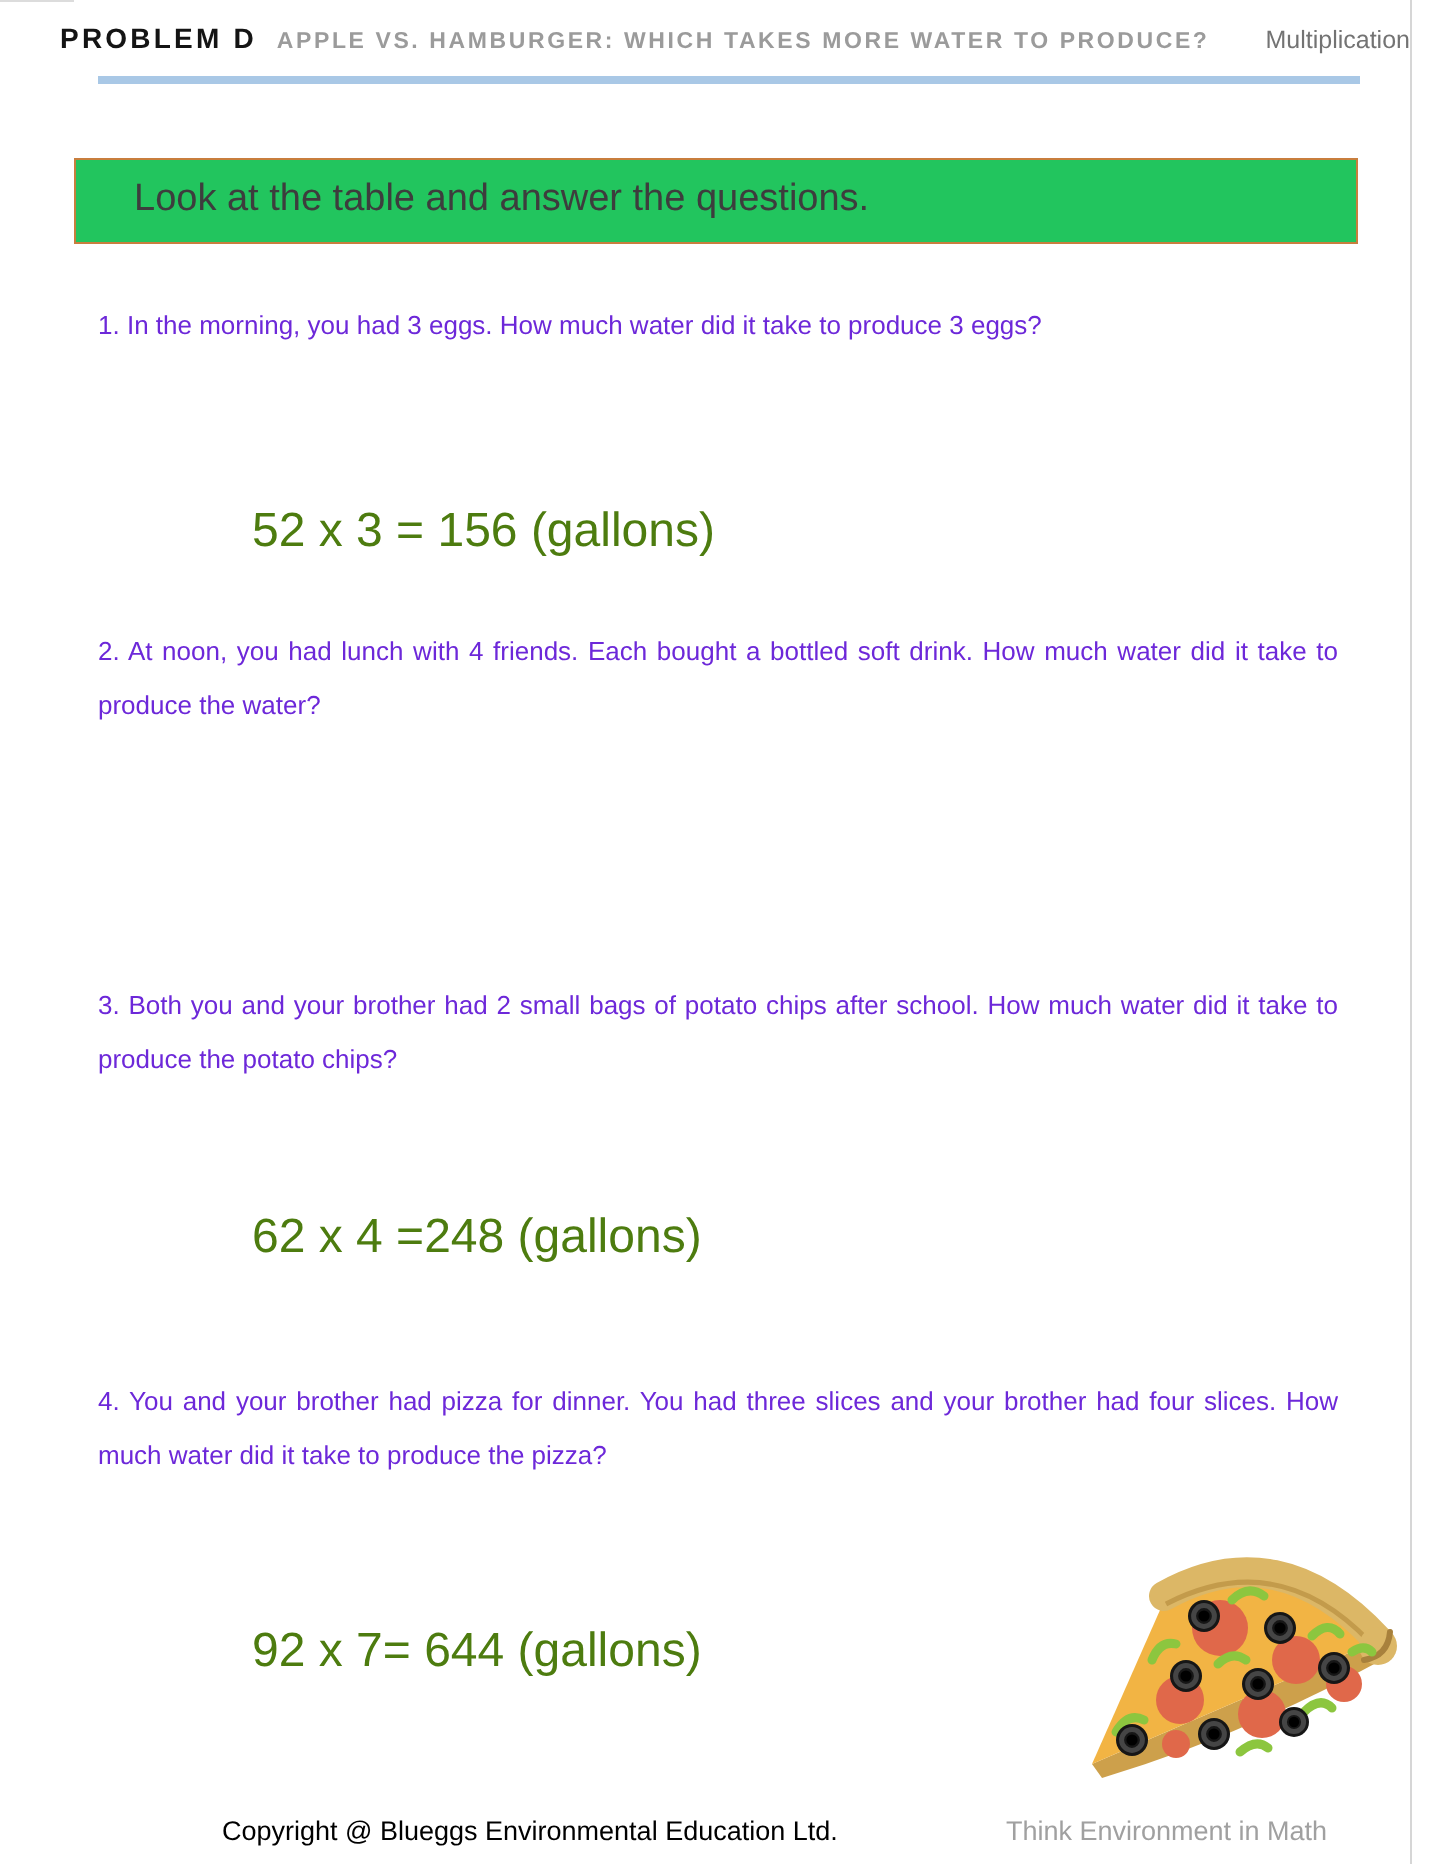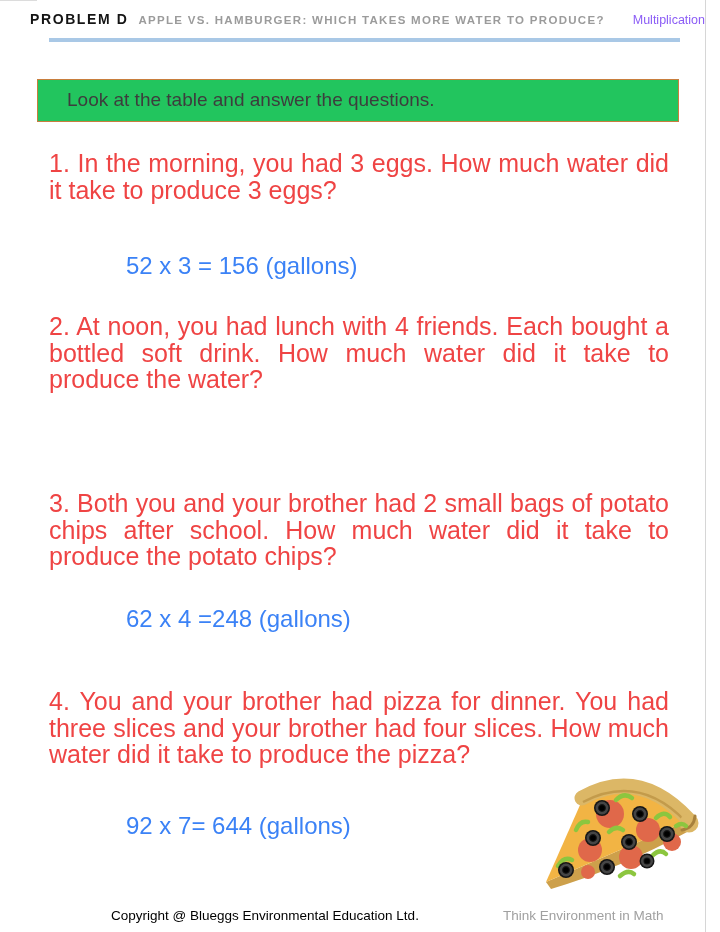--- a/index.html
+++ b/index.html
@@ -31,21 +31,21 @@
   }
   .problem-label {
     font-size:14px; font-weight:bold; color:#141414; letter-spacing:1.6px;
     white-space:nowrap;
   }
   .header-subtitle {
     margin-left:10px; font-size:11.5px; font-weight:bold; color:#9b9b9b;
     letter-spacing:1.3px; white-space:nowrap;
   }
   .header-topic {
-    margin-left:auto; font-size:12.5px; color:#8b5cf6; white-space:nowrap;text-align:center;
+    margin-left:auto; font-size:12.5px; color:#737373; white-space:nowrap;text-align:center;
   }
   .accent-line {
     position:absolute; left:49px; top:38px; width:631px; height:4px;
     background:#a9c8e6;
   }
 
   
   .page-title {
     position:absolute; left:30px; top:42px;
     font-size:31px; font-weight:400; color:#e62b22; letter-spacing:0.5px;
@@ -55,31 +55,31 @@
     border:1.5px solid #c87e3e; background:#22c55e;
   }
   .instruction-text {
     display:block; padding-left:29px; line-height:40px;
     font-size:19px; color:#3d3d3d;
   }
 
   
   .question {
     position:absolute; left:49px; width:620px;
-    font-size:25px; line-height:26.5px; color:#ef4444;
+    font-size:13px; line-height:26.5px; color:#6d28d9;
     text-align:justify;
   }
   .q1 { top:150px; }
   .q2 { top:313px; }
   .q3 { top:490px; }
   .q4 { top:688px; }
 
   .answer {
     position:absolute; left:126px;
-    font-size:24px; color:#3b82f6; white-space:nowrap;
+    font-size:24px; color:#4d7c0f; white-space:nowrap;
   }
   .a1 { top:252px; }
   .a2 { top:415px; }
   .a3 { top:605px; }
   .a4 { top:812px; }
 
   
   .pizza {
     position:absolute; left:536px; top:764px; width:172px; height:138px;
   }

